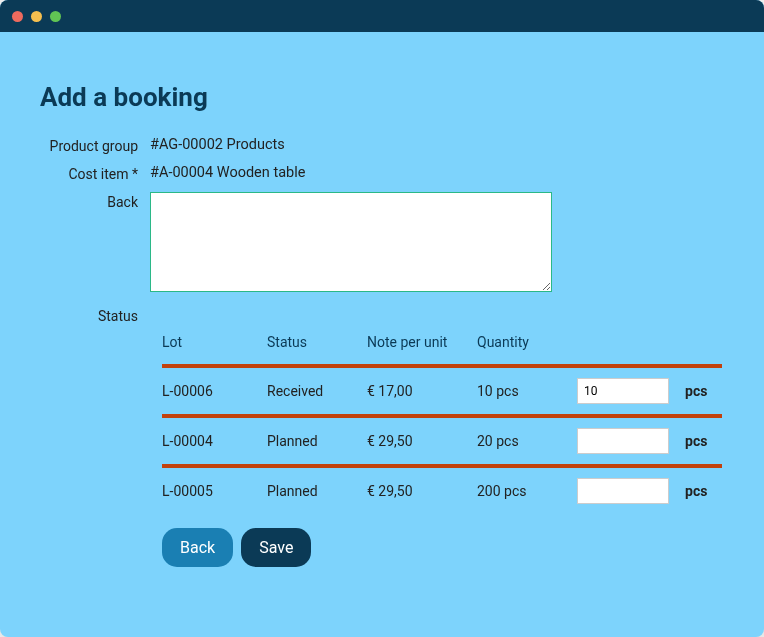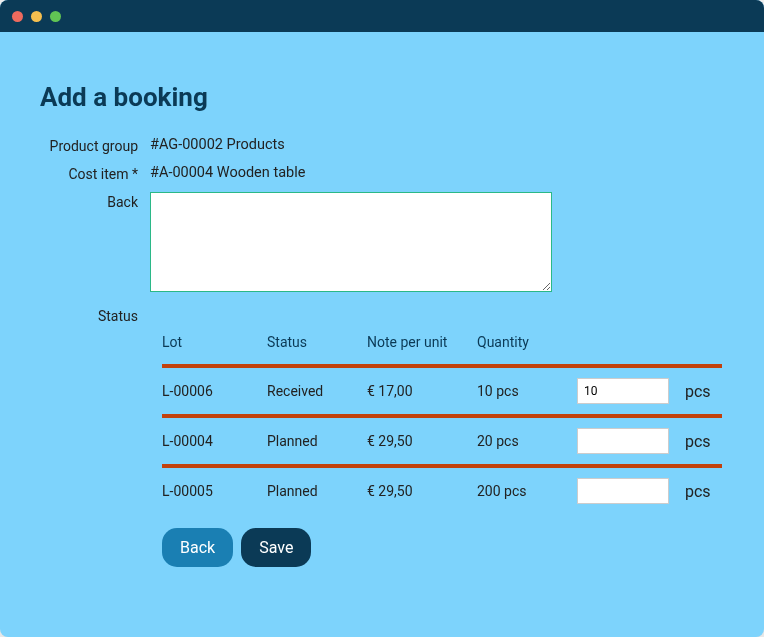--- a/index.html
+++ b/index.html
@@ -92,21 +92,21 @@
       border-top: 4px solid #c2410c;
       padding: 10px 0;
       font-size: 14px;
       color: #222;
     }
     .col-lot { width: 105px; }
     .col-status { width: 100px; }
     .col-cost { width: 110px; }
     .col-qty { width: 100px; }
     .col-input { width: 100px; }
-    .col-unit { width: 42px; padding-left: 8px; font-size: 16px; }
+    .col-unit { width: 42px; padding-left: 8px; font-size: 14px; font-weight: bold; }
     .qty-input {
       width: 92px;
       height: 26px;
       border: 1px solid #ccc;
       padding: 2px 6px;
       font-size: 12px;
       font-family: inherit;
     }
     .buttons {
       margin-left: 122px;

